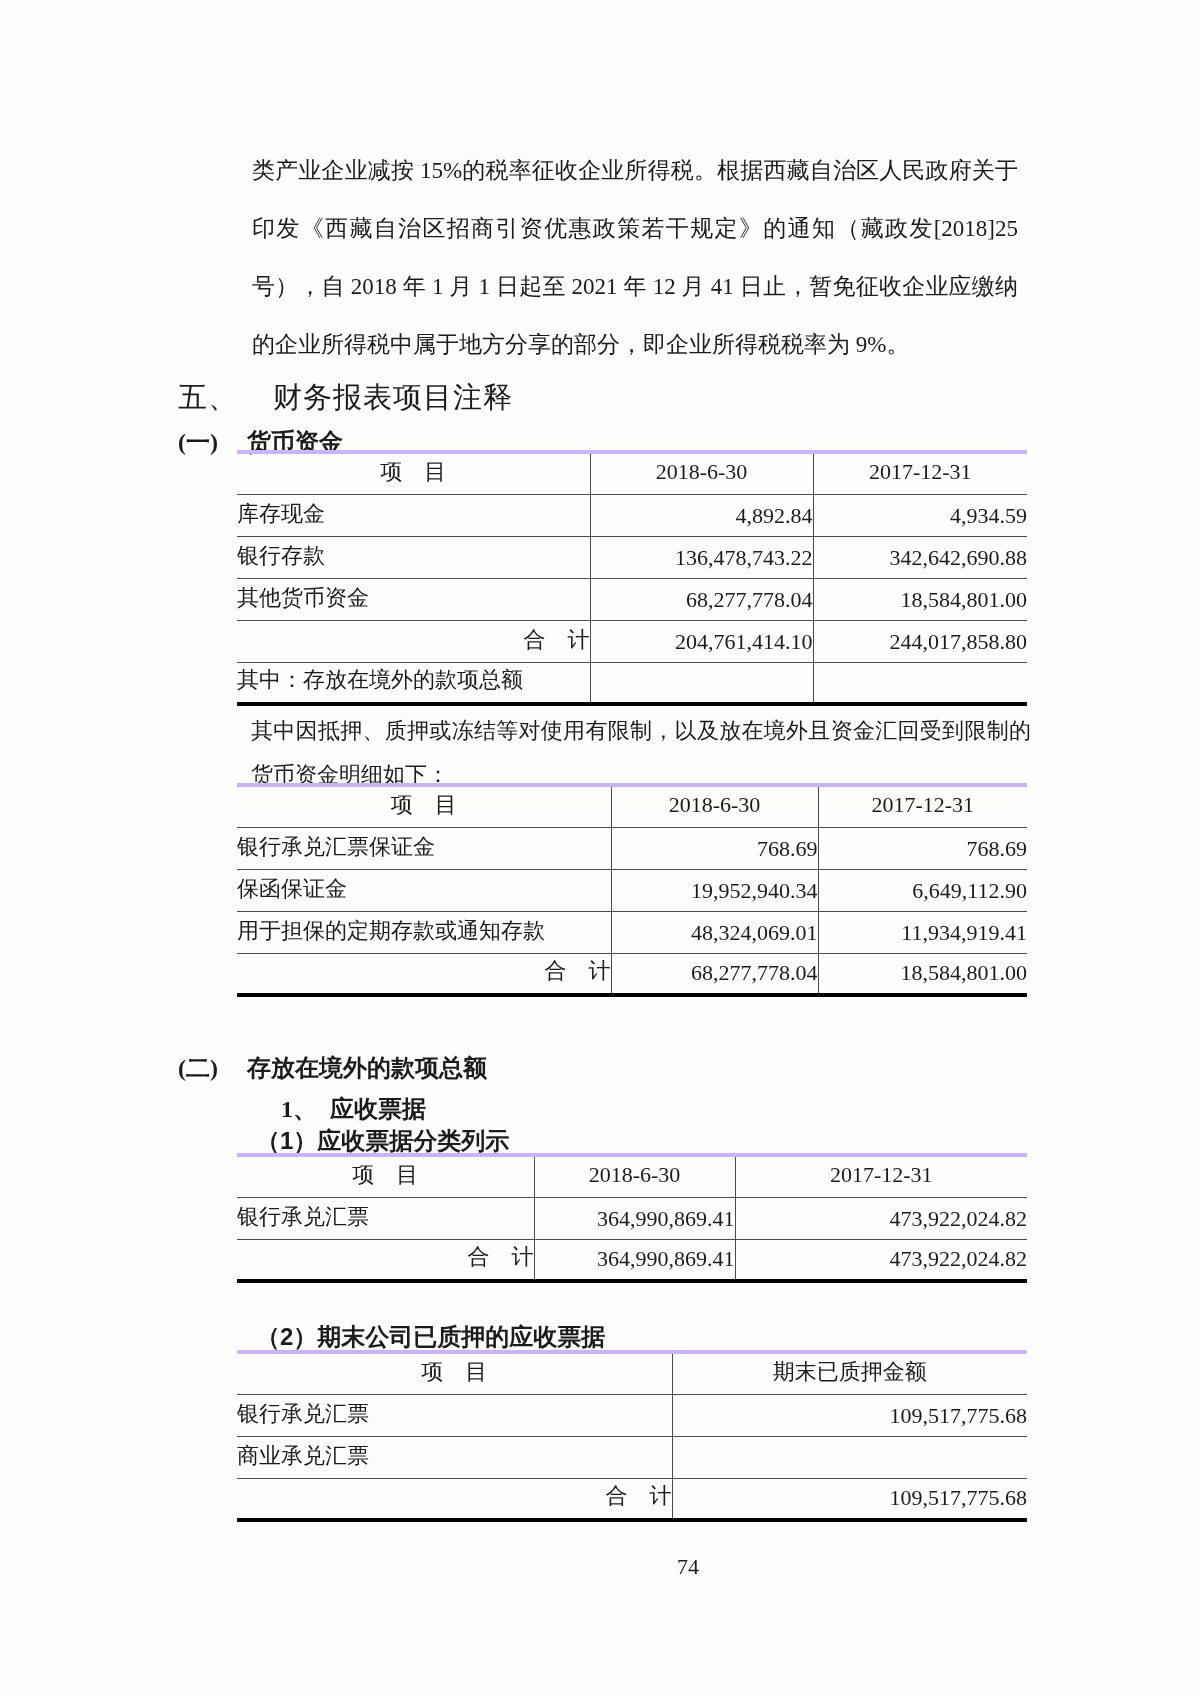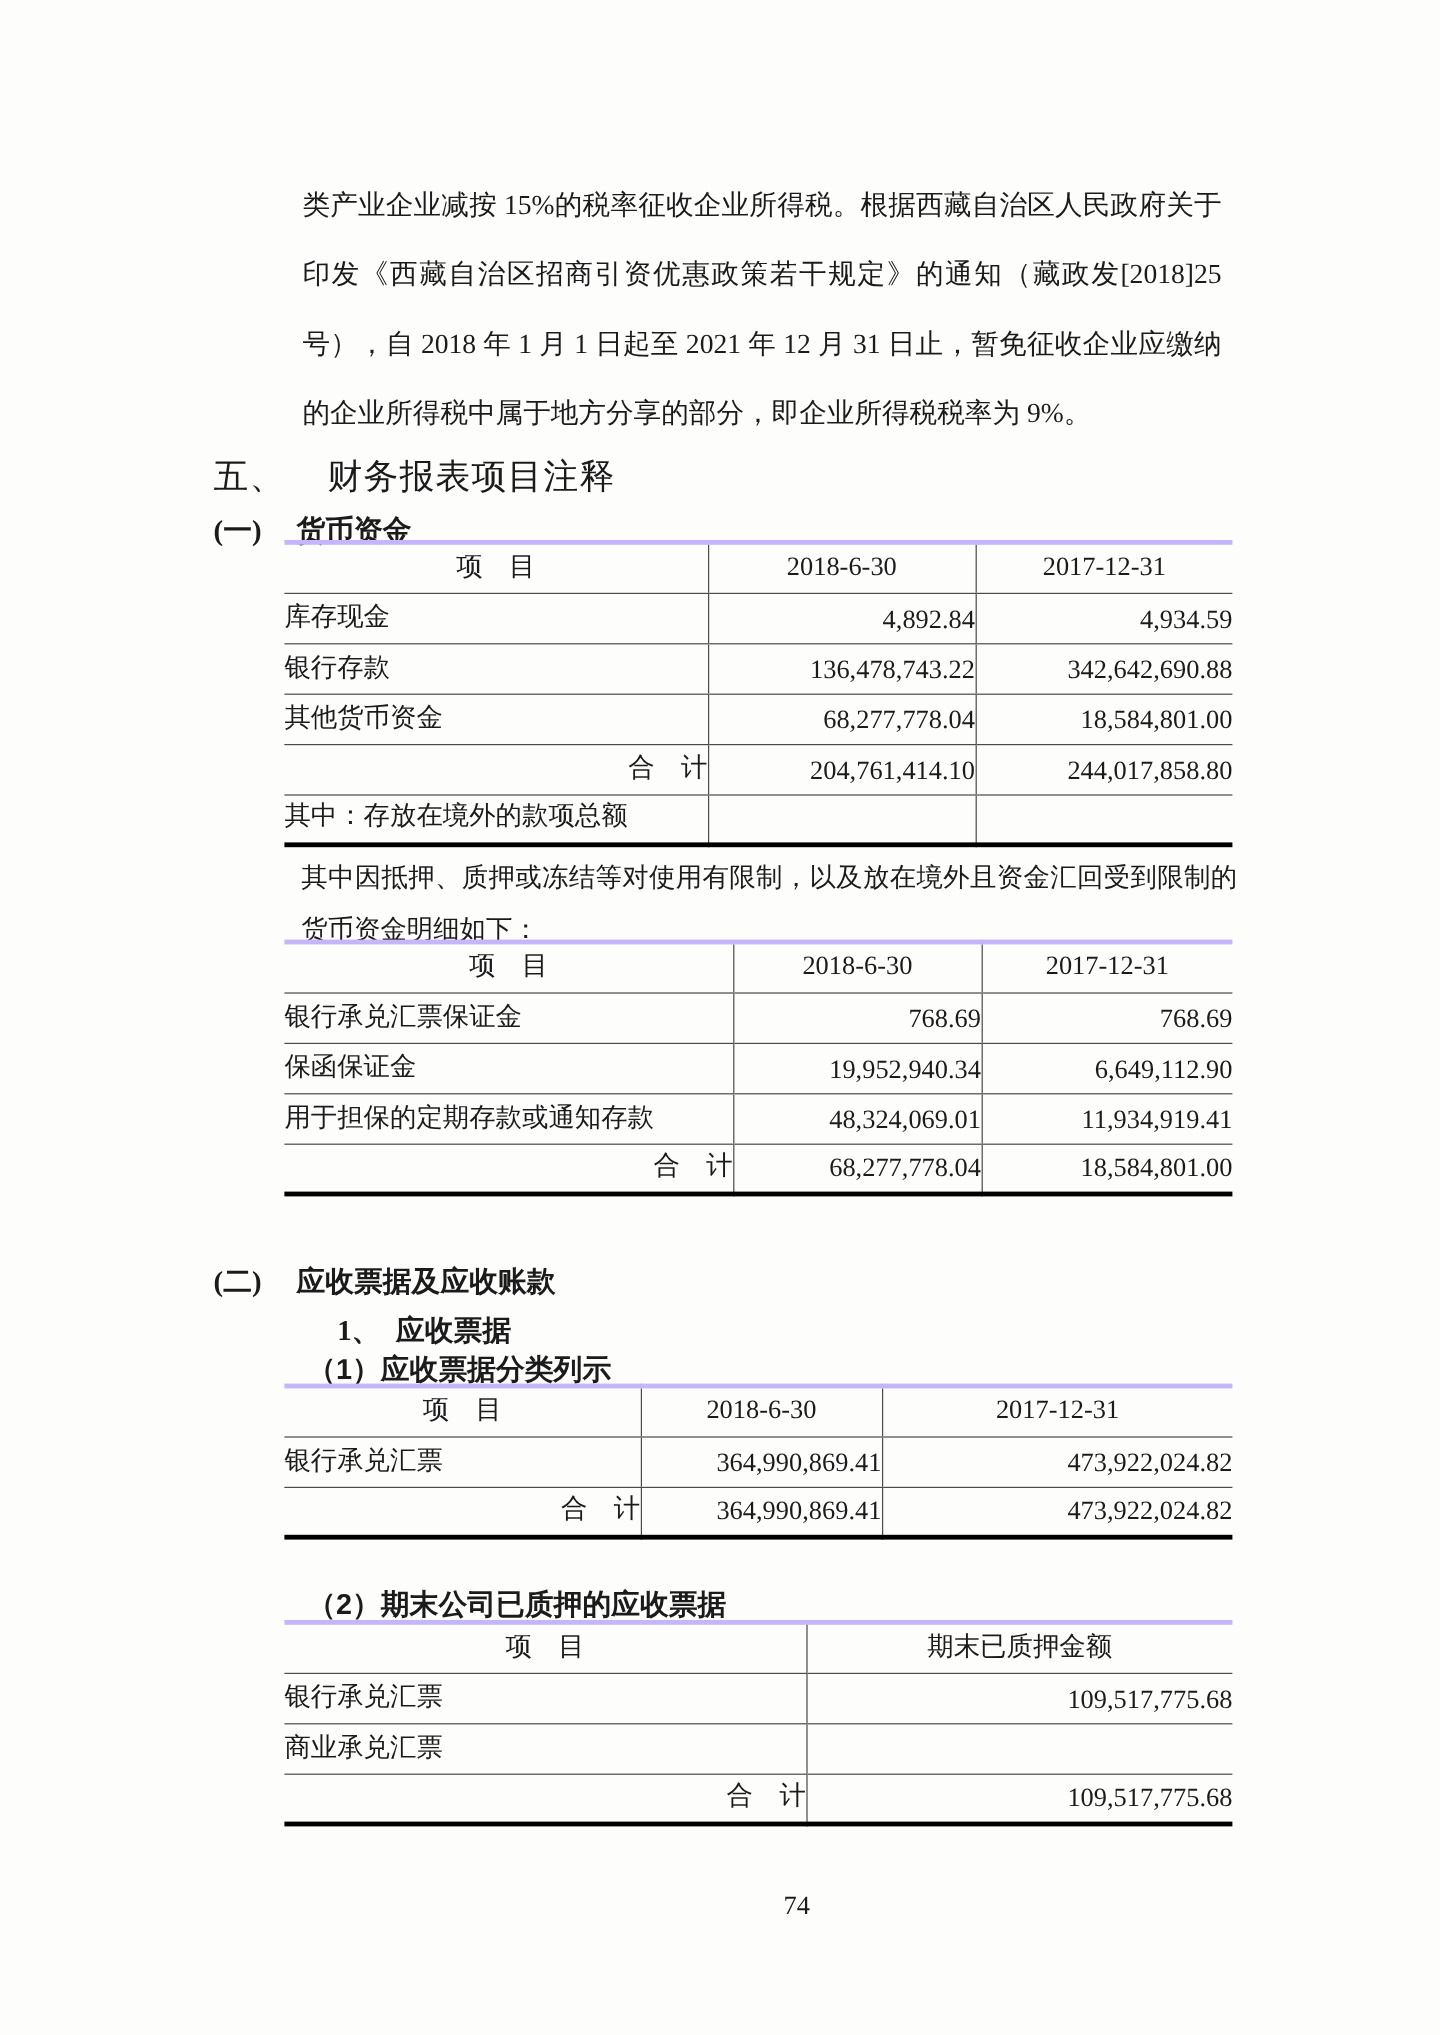--- a/index.html
+++ b/index.html
@@ -79,28 +79,28 @@
     overflow:hidden; white-space:nowrap;
   }
   table.fin tr:last-child th, table.fin tr:last-child td { border-bottom:none; }
   table.fin th { text-align:center; vertical-align:middle; padding-bottom:4px; }
   .sep { border-left:1px solid #4a4a4a;margin-left:47px; }
   td.label { text-align:left; padding-left:10px; }
   td.total { text-align:right; padding-left:0; }
   td.num { text-align:right; padding-right:12px; }
 
   .pagenum {
-    left:640px; top:1554px; width:48px;
-    font-size:22px; text-align:center;margin-top:21px;
+    left:664px; top:1554px; width:48px;
+    font-size:22px; text-align:center;
   }
 </style>
 </head>
 <body>
 
-<p class="abs intro">类产业企业减按 15%的税率征收企业所得税。根据西藏自治区人民政府关于印发《西藏自治区招商引资优惠政策若干规定》的通知（藏政发[2018]25 号），自 2018 年 1 月 1 日起至 2021 年 12 月 31 日止，暂免征收企业应缴纳的企业所得税中属于地方分享的部分，即企业所得税税率为 9%。</p>
+<p class="abs intro">类产业企业减按 15%的税率征收企业所得税。根据西藏自治区人民政府关于印发《西藏自治区招商引资优惠政策若干规定》的通知（藏政发[2018]25 号），自 2018 年 1 月 1 日起至 2021 年 12 月 41 日止，暂免征收企业应缴纳的企业所得税中属于地方分享的部分，即企业所得税税率为 9%。</p>
 
 <div class="abs h1">
   <span class="lbl">五、</span><span>财务报表项目注释</span>
 </div>
 
 <div class="abs h2 h2-1">
   <span class="lbl">(一)</span><span>货币资金</span>
 </div>
 
 <table class="fin t1">
@@ -174,21 +174,21 @@
   </tr>
   <tr>
     <td class="label total">合　计</td>
     <td class="sep num">68,277,778.04</td>
     <td class="sep num">18,584,801.00</td>
   </tr>
 </tbody>
   </table>
 
 <div class="abs h2 h2-2">
-  <span class="lbl">(二)</span><span>应收票据及应收账款</span>
+  <span class="lbl">(二)</span><span>存放在境外的款项总额</span>
 </div>
 
 <div class="abs h3">
   <span class="lbl">1、</span><span>应收票据</span>
 </div>
 
 <div class="abs h4 h4-1">（1）应收票据分类列示</div>
 
 <table class="fin t3">
   <colgroup>

